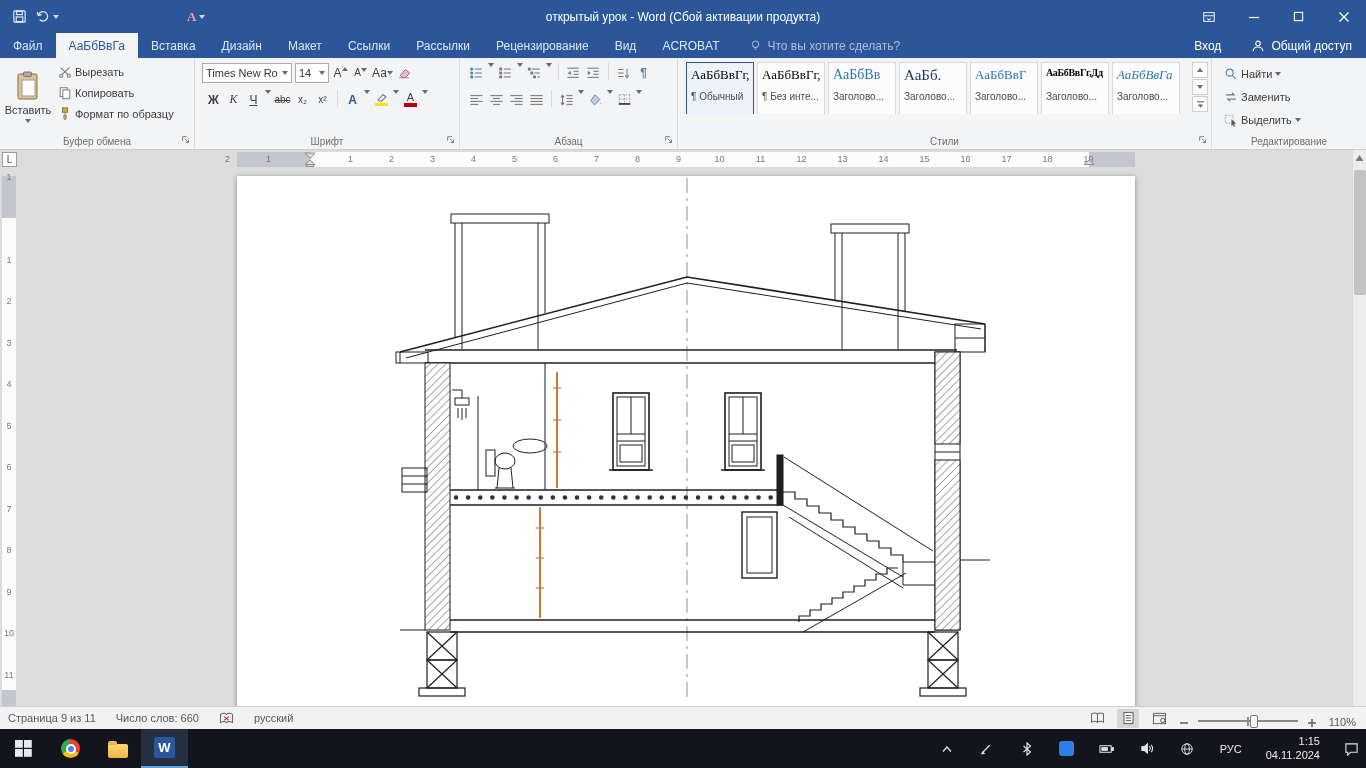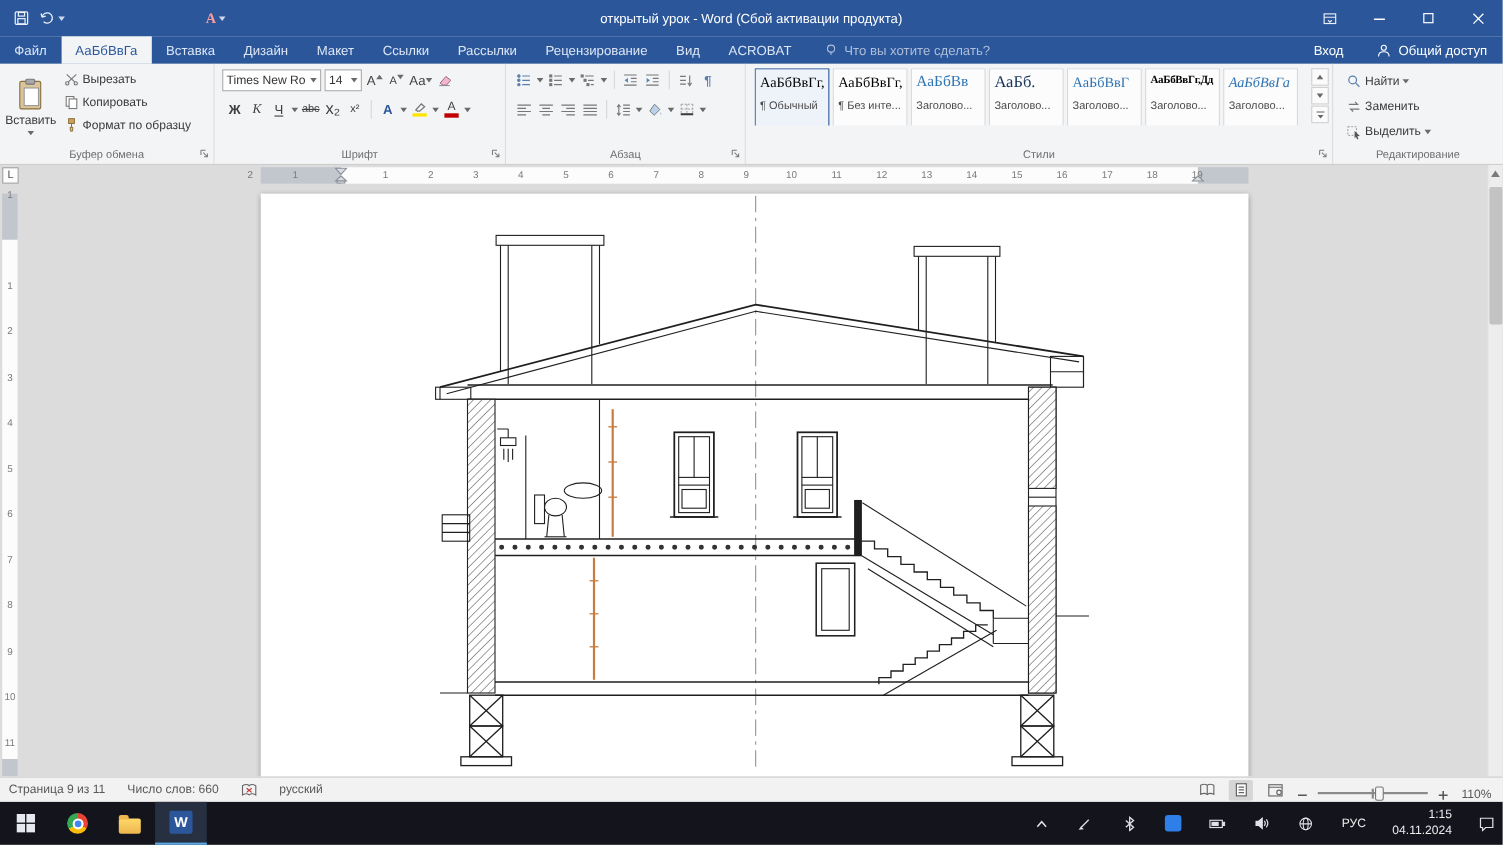--- a/index.html
+++ b/index.html
@@ -24,21 +24,21 @@
 .tab.active{background:#f3f4f6;color:#2b579a}
 .tellme{display:flex;align-items:center;gap:6px;margin-left:16px;color:#aebdd9;white-space:nowrap}
 .signin{display:flex;align-items:center;padding:0 16px;margin-left:auto;color:#fff}
 .share{display:flex;align-items:center;gap:6px;padding:0 14px;color:#fff}
 
 .ribbon{position:absolute;top:58px;left:0;width:100%;height:92px;background:#f3f4f6;border-bottom:1px solid #cfcecd}
 .grp{position:absolute;top:0;height:91px;border-right:1px solid #dddcdb}
 .grp-label{position:absolute;bottom:2px;left:0;right:0;text-align:center;font-size:10px;color:#6e6e6e;white-space:nowrap}
 .launcher{position:absolute;right:3px;bottom:4px}
 .rtext{font-size:11px;color:#3b3b3b;white-space:nowrap}
-.rrow{position:absolute;display:flex;align-items:center;gap:3px}
+.rrow{position:absolute;display:flex;align-items:flex-start;gap:3px}
 .rbtn{display:flex;align-items:center;gap:3px;padding:1px 2px;border-radius:2px}
 .combo{background:#fff;border:1px solid #ababab;height:20px;display:flex;align-items:center;justify-content:space-between;padding:0 3px;font-size:11px;color:#333}
 .fbtn{height:19px;min-width:17px;display:flex;align-items:center;justify-content:center;font-size:12px;color:#3f3f3f}
 .fbtn.stack{flex-direction:column;line-height:10px;gap:1px}
 .cbar{width:13px;height:3.5px}
 .sep{width:1px;height:17px;background:#d8d8d8;margin:0 3px}
 .pastebtn{position:absolute;left:4px;top:3px;width:48px;height:72px;display:flex;flex-direction:column;align-items:center;justify-content:center;gap:3px;border-radius:2px}
 .clipcol{position:absolute;left:56px;top:6px;display:flex;flex-direction:column;gap:5px}
 
 .gallery{position:absolute;left:8px;top:4px;width:500px;height:52px;display:flex;overflow:hidden}
@@ -259,21 +259,21 @@
             <line x1="2" y1="13.5" x2="13" y2="13.5" stroke="#888"></line>
           </svg>
       </div>
     </div>
     <div class="rrow" style="left:10px;top:32px">
       <div class="fbtn" style="font-weight:bold">Ж</div>
       <div class="fbtn" style="font-style:italic;font-family:'Liberation Serif',serif">К</div>
       <div class="fbtn" style="text-decoration:underline">Ч</div>
       <i class="caret dark"></i>
       <div class="fbtn" style="text-decoration:line-through;font-size:10px">abc</div>
-      <div class="fbtn" style="font-size:15px">x₂</div>
+      <div class="fbtn" style="font-size:10px">x₂</div>
       <div class="fbtn" style="font-size:10px">x²</div>
       <div class="sep"></div>
       <div class="fbtn" style="color:#2b579a;font-weight:bold">А</div>
       <i class="caret dark"></i>
       <div class="fbtn stack">
         <svg width="12" height="9" viewBox="0 0 12 9" fill="none" stroke="#777" stroke-width="1.1">
             <path d="M2 7 L7 1.5 L10 4 L5.5 8 H3.5 Z"></path>
           </svg>
         <div class="cbar" style="background:#ffe400"></div>
       </div>

